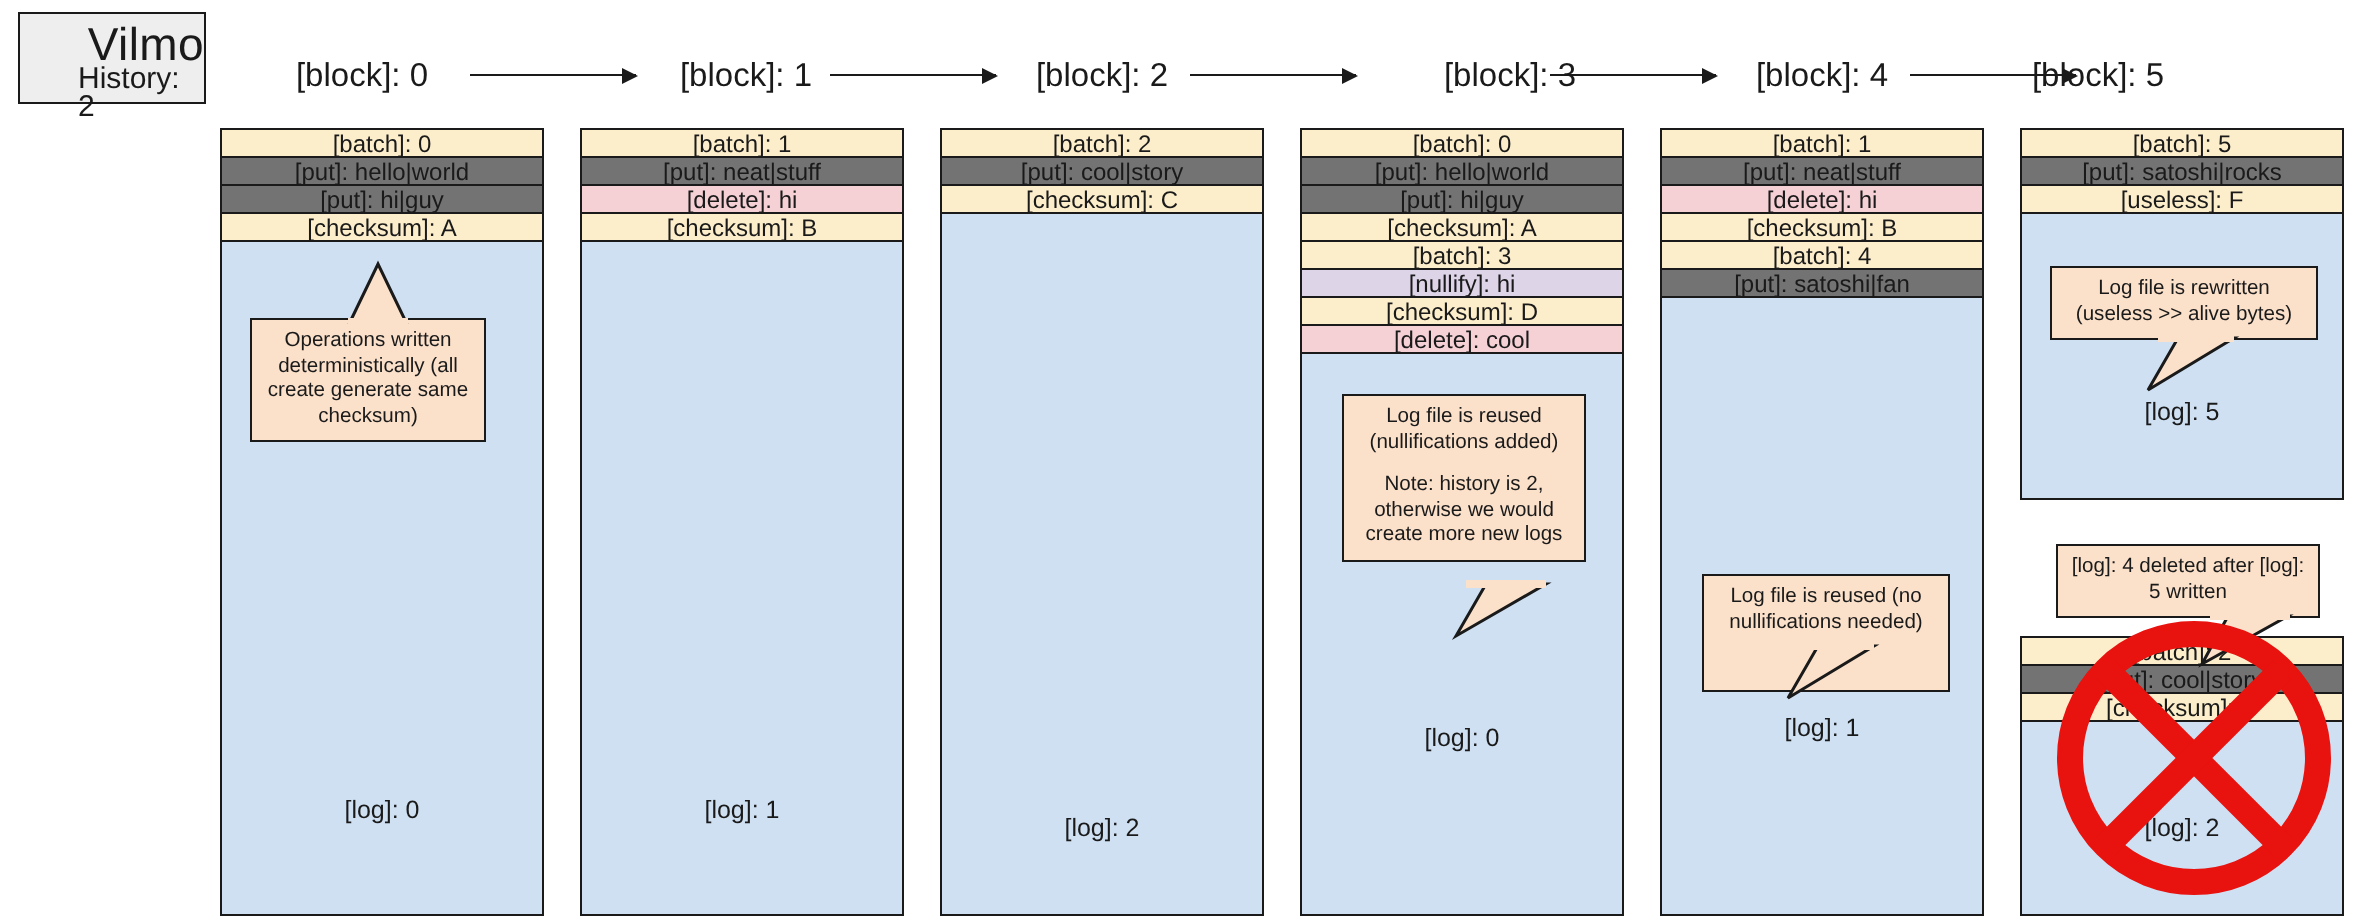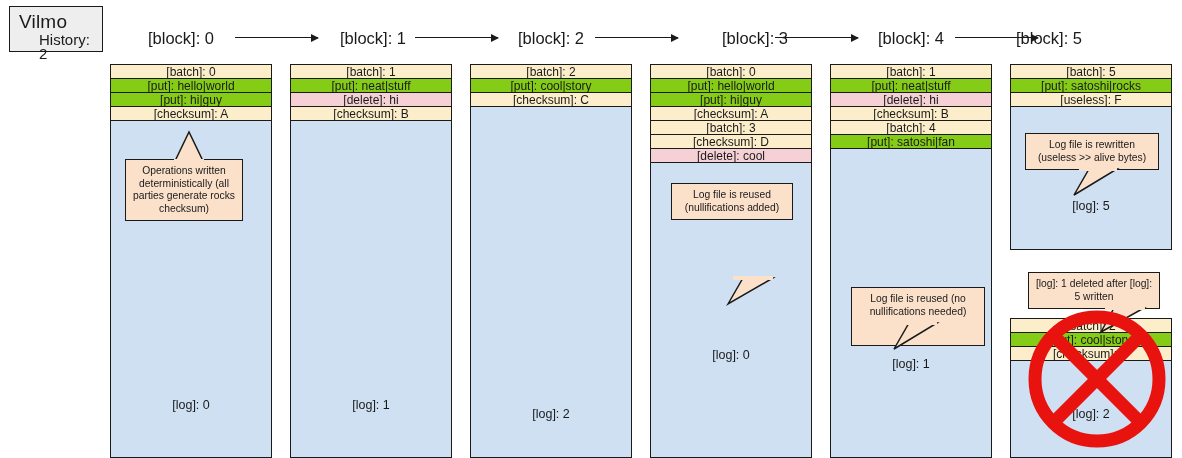--- a/index.html
+++ b/index.html
@@ -22,23 +22,24 @@
     left: 9px;
     top: 6px;
     width: 94px;
     height: 46px;
     background: #eeeeee;
     border: 1.5px solid #1a1a1a;
     box-sizing: border-box;
     padding: 4px 0 0 9px;
   }
   .title-box .app-name {
-    font-size: 19px;
+    font-size: 23px;
     line-height: 22px;
     letter-spacing: .2px;
+    text-align: right;
   }
   .title-box .app-sub {
     font-size: 15px;
     line-height: 14px;
     padding-left: 20px;
   }
 
   
   .block-header {
     position: absolute;
@@ -91,21 +92,21 @@
     border-bottom: 1.5px solid #1a1a1a;
     box-sizing: border-box;
     display: flex;
     align-items: center;
     justify-content: center;
     font-size: 12px;
     white-space: nowrap;
   }
   .row.batch,
   .row.checksum { background: #fdeecb; }
-  .row.put      { background: #84cc16; }
+  .row.put      { background: #737373; }
   .row.delete   { background: #f5d1d6; }
   .row.nullify  { background: #ddd4e8; }
 
   .log-area {
     position: relative;
     background: #cfe0f3;
   }
   .log-label {
     position: absolute;
     left: 0;
@@ -180,21 +181,21 @@
 </div>
 
 <div class="column" style="left:110px;">
   <div class="block" style="height:394px;">
     <div class="row batch">[batch]: 0</div>
     <div class="row put">[put]: hello|world</div>
     <div class="row put">[put]: hi|guy</div>
     <div class="row checksum">[checksum]: A</div>
     <div class="log-area" style="height:299px;">
       <div class="callout" style="left:14px;top:38px;width:118px;">
-        <div class="para">Operations written deterministically (all parties generate rocks checksum)</div>
+        <div class="para">Operations written deterministically (all create generate same checksum)</div>
       </div>
       <div class="callout-tail" style="left:58px;top:10px;">
         <svg width="40" height="32" viewBox="0 0 40 32">
           <polygon points="6,30 20,1 34,30" fill="#fbe0ca" stroke="#1a1a1a" stroke-width="1.5"></polygon>
           <rect x="5" y="28" width="30" height="5" fill="#fbe0ca"></rect>
         </svg>
       </div>
       <div class="log-label">[log]: 0</div>
     </div>
   </div>
@@ -223,25 +224,27 @@
   </div>
 </div>
 
 <div class="column" style="left:650px;">
   <div class="block" style="height:394px;">
     <div class="row batch">[batch]: 0</div>
     <div class="row put">[put]: hello|world</div>
     <div class="row put">[put]: hi|guy</div>
     <div class="row checksum">[checksum]: A</div>
     <div class="row batch">[batch]: 3</div>
+    <div class="row nullify">[nullify]: hi</div>
     <div class="row checksum">[checksum]: D</div>
     <div class="row delete">[delete]: cool</div>
     <div class="log-area" style="height:207px;">
       <div class="callout" style="left:20px;top:20px;width:122px;">
         <div class="para">Log file is reused (nullifications added)</div>
+        <div class="para">Note: history is 2, otherwise we would create more new logs</div>
       </div>
       <div class="callout-tail" style="left:76px;top:113px;">
         <svg width="48" height="30" viewBox="0 0 48 30">
           <polygon points="1,28 16,2 46,2" fill="#fbe0ca" stroke="#1a1a1a" stroke-width="1.5"></polygon>
           <rect x="6" y="0" width="40" height="4" fill="#fbe0ca"></rect>
         </svg>
       </div>
       <div class="log-label">[log]: 0</div>
     </div>
   </div>
@@ -249,21 +252,21 @@
 
 <div class="column" style="left:830px;">
   <div class="block" style="height:394px;">
     <div class="row batch">[batch]: 1</div>
     <div class="row put">[put]: neat|stuff</div>
     <div class="row delete">[delete]: hi</div>
     <div class="row checksum">[checksum]: B</div>
     <div class="row batch">[batch]: 4</div>
     <div class="row put">[put]: satoshi|fan</div>
     <div class="log-area" style="height:230px;">
-      <div class="callout" style="left:20px;top:138px;width:134px;">
+      <div class="callout" style="left:20px;top:138px;width:124px;">
         <div class="para">Log file is reused (no nullifications needed)</div>
         <div class="para" style="visibility:hidden">&nbsp;</div>
       </div>
       <div class="callout-tail" style="left:62px;top:172px;">
         <svg width="46" height="30" viewBox="0 0 46 30">
           <polygon points="1,28 16,2 44,2" fill="#fbe0ca" stroke="#1a1a1a" stroke-width="1.5"></polygon>
           <rect x="6" y="0" width="38" height="4" fill="#fbe0ca"></rect>
         </svg>
       </div>
       <div class="log-label">[log]: 1</div>
@@ -285,21 +288,21 @@
           <polygon points="1,28 16,2 44,2" fill="#fbe0ca" stroke="#1a1a1a" stroke-width="1.5"></polygon>
           <rect x="6" y="0" width="38" height="4" fill="#fbe0ca"></rect>
         </svg>
       </div>
       <div class="log-label">[log]: 5</div>
     </div>
   </div>
 </div>
 
 <div class="callout" style="left:1028px;top:272px;width:132px;">
-  <div class="para">[log]: 1 deleted after [log]: 5 written</div>
+  <div class="para">[log]: 4 deleted after [log]: 5 written</div>
 </div>
 <div class="callout-tail" style="left:1100px;top:306px;">
   <svg width="46" height="28" viewBox="0 0 46 28">
     <polygon points="1,26 14,2 44,2" fill="#fbe0ca" stroke="#1a1a1a" stroke-width="1.5"></polygon>
     <rect x="5" y="0" width="40" height="4" fill="#fbe0ca"></rect>
   </svg>
 </div>
 
 <div class="column" style="left:1010px;top:318px;">
   <div class="block" style="height:140px;">

